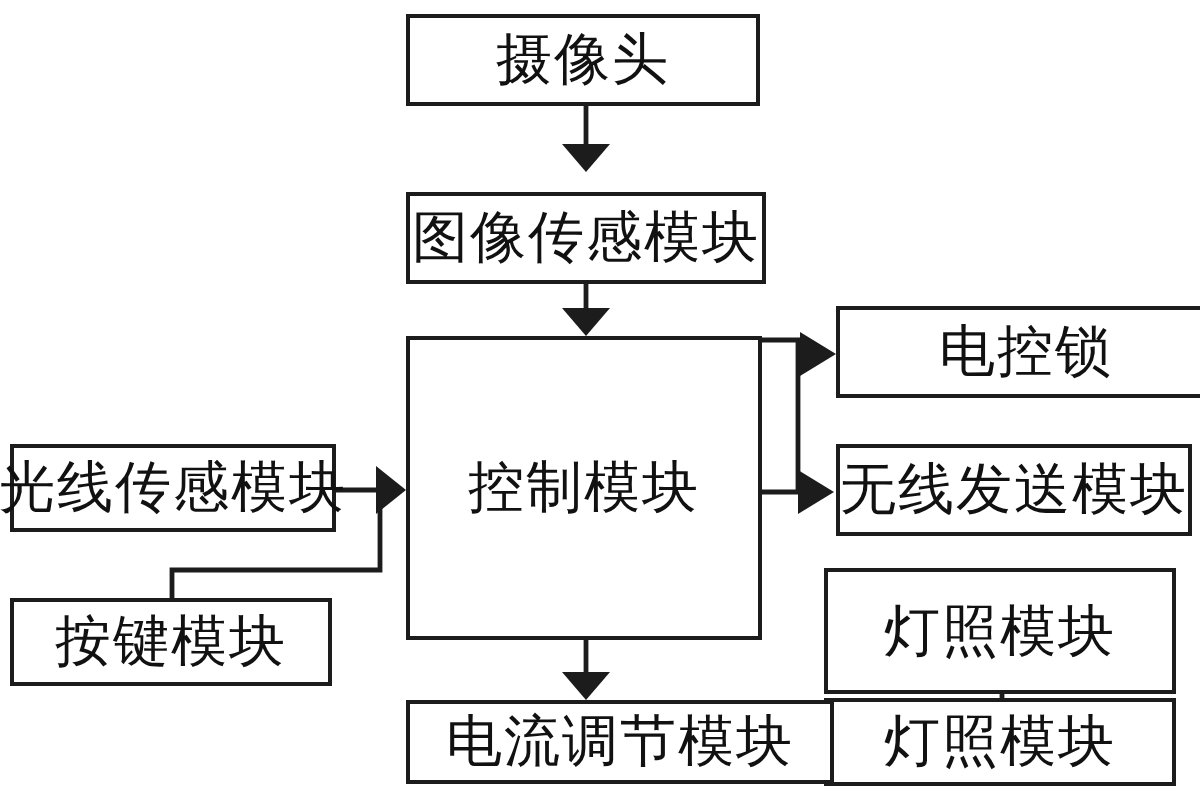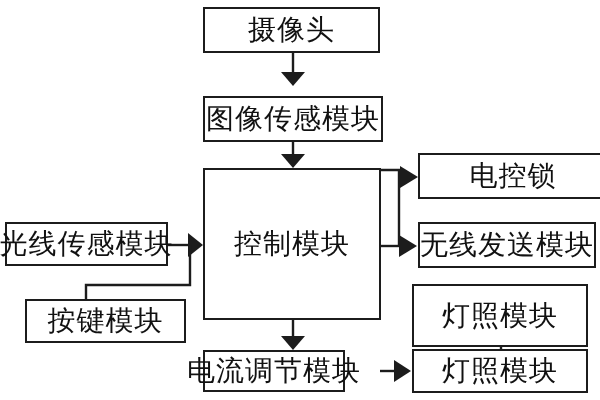--- a/index.html
+++ b/index.html
@@ -41,26 +41,26 @@
     justify-content: center;
     font-size: 28px;
     color: #111111;
     letter-spacing: 1px;
     white-space: nowrap;
   }
   .n-camera        { left: 203px; top: 7px;   width: 177px; height: 46px; }
   .n-image-sensor  { left: 203px; top: 86px;  width: 180px; height: 46px; margin-top: 10px; }
   .n-control       { left: 203px; top: 168px; width: 178px; height: 152px; }
   .n-light-sensor  { left: 5px;   top: 222px; width: 163px; height: 44px; text-align: right; }
-  .n-button        { left: 5px;   top: 299px; width: 161px; height: 44px; margin-left: 20px; }
+  .n-button        { left: 5px;   top: 299px; width: 161px; height: 44px; }
   .n-electric-lock { left: 418px; top: 153px; width: 190px; height: 46px; }
   .n-wireless      { left: 418px; top: 222px; width: 178px; height: 46px; text-align: center; }
   .n-lighting      { left: 412px; top: 284px; width: 176px; height: 63px; }
   .n-power         { left: 412px; top: 349px; width: 176px; height: 44px; }
-  .n-current       { left: 203px; top: 350px; width: 142px; height: 42px; }
+  .n-current       { left: 203px; top: 350px; width: 214px; height: 42px; }
 </style>
 </head>
 <body>
 
 <div class="stage">
 
   <svg class="wires" viewBox="0 0 600 400" xmlns="http://www.w3.org/2000/svg">
     <g>
       <line x1="293" y1="52" x2="293" y2="74"></line>
       <polygon points="281,72 305,72 293,86"></polygon>

